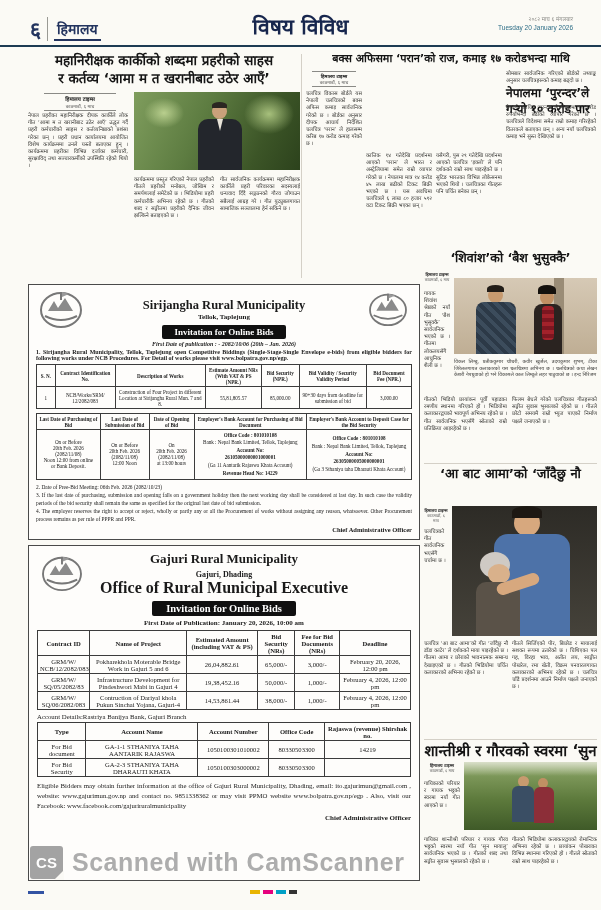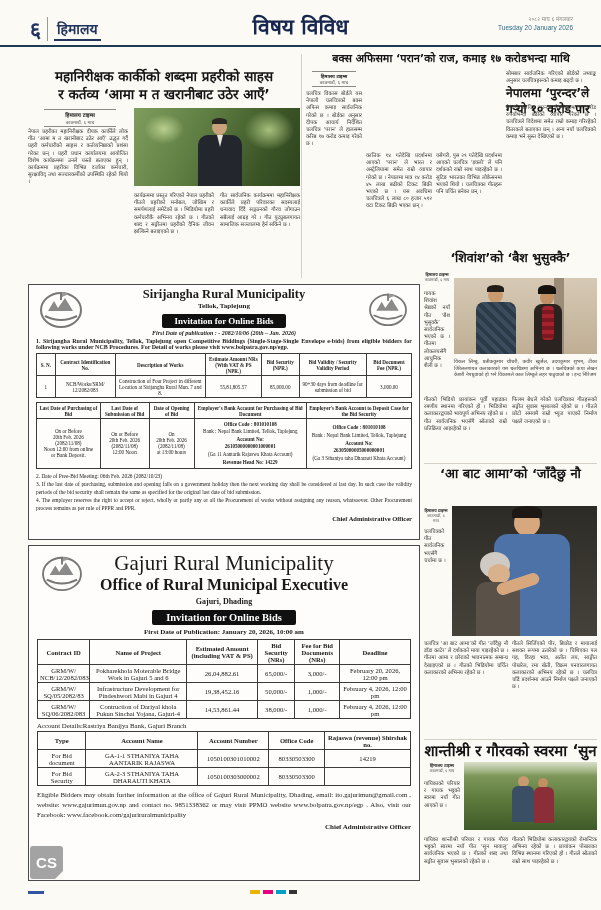--- a/index.html
+++ b/index.html
@@ -50,21 +50,21 @@
       <span class="np" style="font-size:14px;font-weight:bold;color:#23345f;">हिमालय</span>
     </span>
   </div>
   <div class="abs np" style="left:0;top:12px;width:601px;text-align:center;font-size:21px;font-weight:bold;color:#17264d;">विषय विविध</div>
   <div class="abs" style="right:28px;top:15px;text-align:right;line-height:1.5;">
     <div class="np" style="font-size:5.5px;color:#8a8a86;">२०८२ माघ ६ मंगलबार</div>
     <div style="font-family:'Liberation Sans',sans-serif;font-size:6.5px;color:#2d6d86;">Tuesday 20 January 2026</div>
   </div>
   <div class="abs" style="left:0;top:45px;width:601px;height:2px;background:#1d3b53;"></div>
 
-  <div class="abs" style="left:28px;top:68px;width:272px;height:228px;">
+  <div class="abs" style="left:28px;top:52px;width:272px;height:228px;">
     <div class="headline" style="font-size:13.5px;">महानिरीक्षक कार्कीको शब्दमा प्रहरीको साहस</div>
     <div class="headline" style="font-size:13.5px;">र कर्तव्य ‘आमा म त खरानीबाट उठेर आएँ’</div>
     <div class="abs bybox" style="left:10px;top:40px;width:84px;">
       <div class="byrule"></div>
       <div class="byline">हिमालय टाइम्स</div>
       <div class="dateline">काठमाडौं, ६ माघ</div>
       <div class="byrule"></div>
     </div>
     <div class="abs bodytxt" style="left:0;top:60px;width:100px;height:164px;">नेपाल प्रहरीका महानिरीक्षक दीपक कार्कीले लोक गीत ‘आमा म त खरानीबाट उठेर आएँ’ उद्धृत गर्दै प्रहरी कर्मचारीको साहस र कर्तव्यनिष्ठाको प्रशंसा गरेका छन् । प्रहरी प्रधान कार्यालयमा आयोजित विशेष कार्यक्रममा उनले यस्तो बताएका हुन् । कार्यक्रममा प्रहरीका विभिन्न दर्जाका कर्मचारी, सुरक्षाविद् तथा सञ्चारकर्मीको उपस्थिति रहेको थियो ।</div>
     <div class="photo" style="left:106px;top:40px;width:166px;height:78px;background:linear-gradient(115deg,#7f9d5d 0%,#5d7c41 40%,#3c5527 75%,#2c421c 100%);">
@@ -92,21 +92,21 @@
     <div class="abs bodytxt" style="left:0;top:38px;width:56px;height:186px;">चलचित्र विकास बोर्डले यस नेपाली चलचित्रको बक्स अफिस कमाइ सार्वजनिक गरेको छ । बोर्डका अनुसार दीपक आचार्य निर्देशित चलचित्र ‘परान’ ले हालसम्म करिब १७ करोड कमाइ गरेको छ ।</div>
 
     <div class="abs bodytxt" style="left:60px;top:100px;width:66px;height:124px;">कात्तिक १४ गतेदेखि प्रदर्शनमा आएको ‘परान’ ले भारत र अस्ट्रेलियामा समेत राम्रो व्यापार गरेको छ । नेपालमा मात्र १४ करोड ४५ लाख बढीको टिकट बिक्री भएको छ । यस अवधिमा चलचित्रले ६ लाख ८० हजार ५९२ वटा टिकट बिक्री भएका छन् ।</div>
     <div class="abs bodytxt" style="left:130px;top:100px;width:66px;height:124px;">यसैगरी, पुस २९ गतेदेखि प्रदर्शनमा आएको चलचित्र ‘इक्लो’ ले पनि दर्शकको राम्रो साथ पाइरहेको छ । सुटिङ भारतका विभिन्न लोकेसनमा भएको थियो । चलचित्रका गीतहरू पनि चर्चित बनेका छन् ।</div>
 
     <div class="abs bodytxt" style="left:200px;top:18px;width:90px;height:14px;">सोमबार सार्वजनिक गरिएको बोर्डको तथ्याङ्क अनुसार चलचित्रहरूको कमाइ बढ्दो छ ।</div>
     <div class="abs subhead" style="left:200px;top:34px;width:90px;">नेपालमा ‘पुरन्दर’ले गऱ्यो १० करोड पार</div>
     <div class="abs bodytxt" style="left:200px;top:52px;width:90px;height:172px;">नेपाली चलचित्र ‘पुरन्दर’ ले नेपालमा १० करोड रुपैयाँभन्दा बढीको व्यापार गरेको छ । चलचित्रले विदेशमा समेत राम्रो कमाइ गरिरहेको वितरकले बताएका छन् । अन्य नयाँ चलचित्रको कमाइ भने सुस्त देखिएको छ ।</div>
   </div>
 
-  <div class="abs box" style="left:28px;top:284px;width:392px;height:256px;padding:2px 7px;">
+  <div class="abs box" style="left:28px;top:284px;width:392px;height:256px;padding:13px 7px;">
     <svg class="abs" style="left:8px;top:4px;" width="48" height="40" viewBox="0 0 44 40">
       <ellipse cx="22" cy="21" rx="20" ry="17" fill="none" stroke="#777" stroke-width="2"></ellipse>
       <path d="M6 27 Q22 35 38 27" stroke="#777" fill="none" stroke-width="2"></path>
       <path d="M9 22 L15 12 L19 19 L26 9 L34 22 Z" fill="#8a8a8a"></path>
       <rect x="21" y="3" width="2" height="8" fill="#777"></rect>
         <path d="M23 3 L30 5 L23 8 Z" fill="#999"></path>
     </svg>
     <svg class="abs" style="left:338px;top:6px;" width="42" height="36" viewBox="0 0 44 40">
       <ellipse cx="22" cy="21" rx="20" ry="17" fill="none" stroke="#777" stroke-width="2"></ellipse>
       <path d="M6 27 Q22 35 38 27" stroke="#777" fill="none" stroke-width="2"></path>
@@ -279,23 +279,23 @@
 
   <div class="abs box" style="left:28px;top:545px;width:392px;height:336px;padding:5px 8px;">
     <svg class="abs" style="left:12px;top:8px;" width="42" height="38" viewBox="0 0 44 40">
       <ellipse cx="22" cy="21" rx="20" ry="17" fill="none" stroke="#777" stroke-width="2"></ellipse>
       <path d="M6 27 Q22 35 38 27" stroke="#777" fill="none" stroke-width="2"></path>
       <path d="M9 22 L15 12 L19 19 L26 9 L34 22 Z" fill="#8a8a8a"></path>
       <rect x="21" y="3" width="2" height="8" fill="#777"></rect>
         <path d="M23 3 L30 5 L23 8 Z" fill="#999"></path>
     </svg>
     <div style="text-align:center;">
-      <div style="font-size:21px;font-weight:normal;">Gajuri Rural Municipality</div>
+      <div style="font-size:13px;font-weight:bold;">Gajuri Rural Municipality</div>
+      <div style="font-size:8px;font-weight:bold;margin-top:3px;">Gajuri, Dhading</div>
       <div style="font-size:16px;font-weight:bold;">Office of Rural Municipal Executive</div>
-      <div style="font-size:8px;font-weight:bold;margin-top:3px;">Gajuri, Dhading</div>
       <div class="inv" style="font-size:10.5px;padding:2px 14px;margin-top:4px;">Invitation for Online Bids</div>
       <div style="font-size:7px;font-weight:bold;margin-top:3px;">First Date of Publication: January 20, 2026, 10:00 am</div>
     </div>
 
     <table class="grid" style="margin-top:3px;font-size:6.6px;">
       <colgroup>
           <col style="width:14%">
           <col style="width:26%">
           <col style="width:19%">
           <col style="width:10%">
@@ -372,20 +372,21 @@
       </tr>
     </tbody>
       </table>
 
     <div style="font-size:6.8px;text-align:justify;margin-top:4px;line-height:1.5;">Eligible Bidders may obtain further information at the office of Gajuri Rural Municipality, Dhading, email: ito.gajurimun@gmail.com , website: www.gajurimun.gov.np  and contact no. 9851338362 or may visit PPMO website www.bolpatra.gov.np/egp . Also, visit our Facebook: www.facebook.com/gajuriruralmunicipality</div>
     <div class="sig" style="font-size:7px;margin-top:2px;">Chief Administrative Officer</div>
   </div>
 
   <div class="abs wm" style="left:30px;top:846px;">
     <span class="csbadge">CS</span>
+    <span class="wmtext">Scanned with CamScanner</span>
   </div>
 
   <div class="abs" style="left:28px;top:891px;width:16px;height:3px;background:#3353a3;"></div>
   <div class="abs" style="left:250px;top:890px;width:10px;height:4px;background:#e8b400;"></div>
   <div class="abs" style="left:263px;top:890px;width:10px;height:4px;background:#e5007d;"></div>
   <div class="abs" style="left:276px;top:890px;width:10px;height:4px;background:#00a0c6;"></div>
   <div class="abs" style="left:289px;top:890px;width:8px;height:4px;background:#333;"></div>
 
 </div>
 

